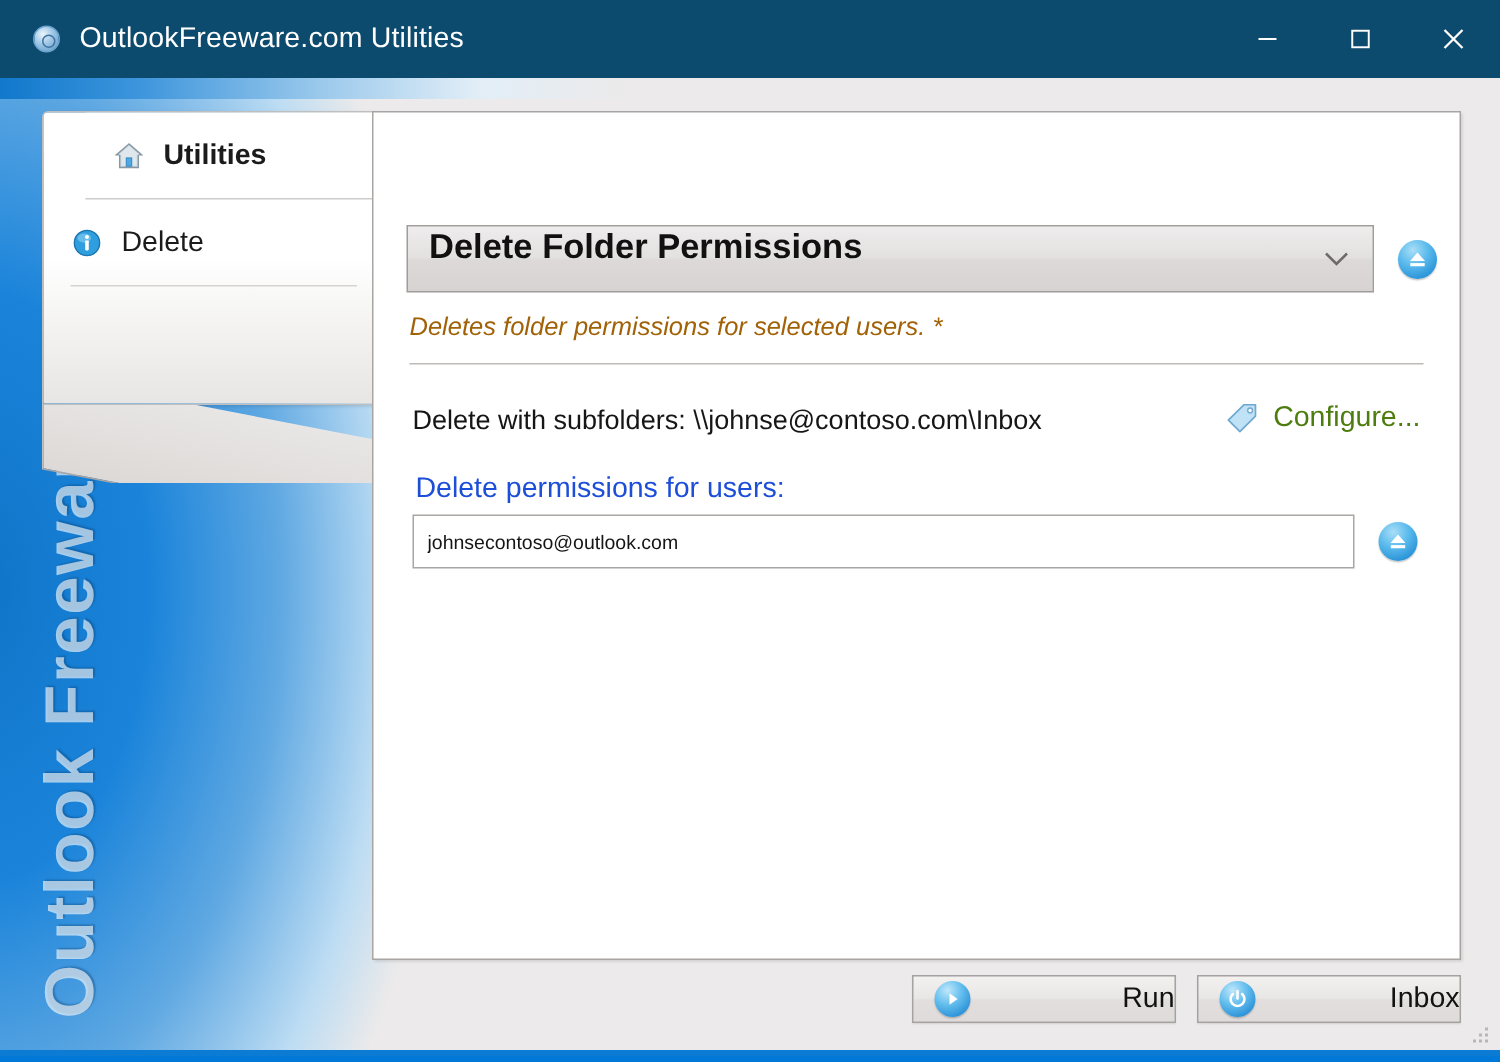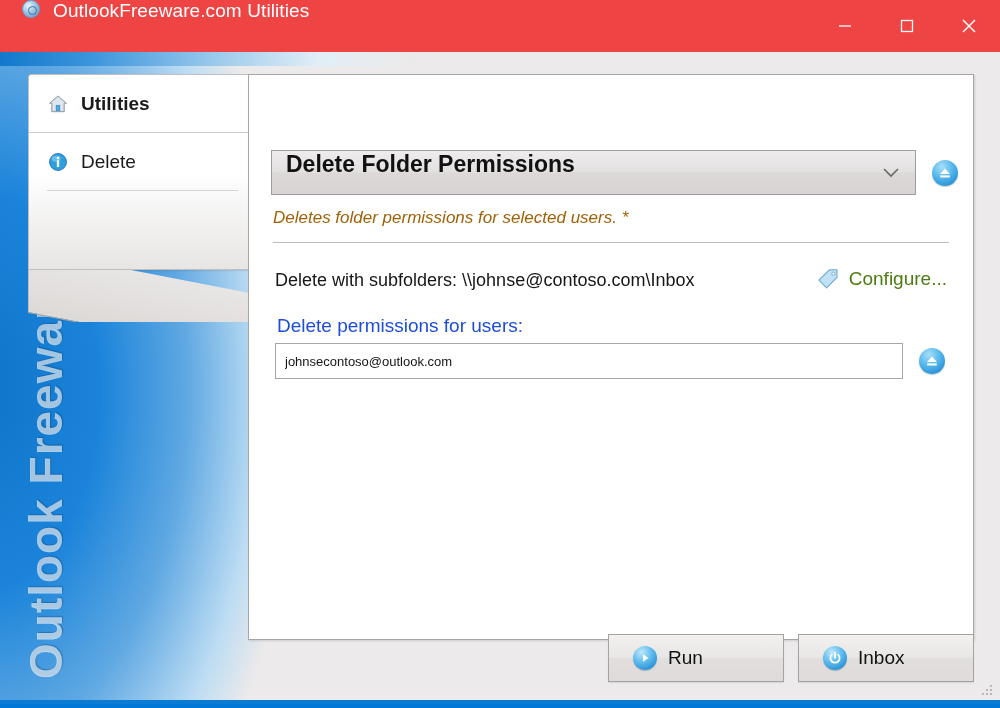--- a/index.html
+++ b/index.html
@@ -19,22 +19,23 @@
     background: #0078d7;
     overflow: hidden;
   }
 
   
   .titlebar {
     position: absolute;
     top: 0; left: 0;
     width: 1000px;
     height: 52px;
-    background: #ef4444;
-    display: flex;
+    background: #0c4a6e;
+    display: flex;
+    align-items: center;
   }
   .title-icon {
     width: 18px; height: 18px;
     margin-left: 22px;
     border-radius: 50%;
     background: radial-gradient(circle at 35% 30%, #eaf4fb 0%, #9cc6e4 45%, #5b94c4 100%);
     border: 1px solid #6ba3cf;
     position: relative;
     flex: none;
   }
@@ -151,20 +152,21 @@
     position: relative;
     height: 58px;
     display: flex;
     align-items: center;
     padding-left: 18px;
     cursor: default;
   }
   .tab-active {
     background: #ffffff;
     border-bottom: 1px solid #cdcbca;
+    margin-left: 28px;
   }
   .tab-label {
     font-size: 19px;
     color: #1b1b1b;
     margin-left: 12px;
   }
   .tab-active .tab-label { font-weight: bold; }
   .tab-sep {
     position: absolute;
     left: 18px; right: 14px;
@@ -294,28 +296,29 @@
   }
 
   
   .footer {
     position: absolute;
     right: 26px; bottom: 22px;
     display: flex;
     gap: 14px;
   }
   .btn {
-    width: 176px; height: 48px;
+    width: 176px; height: 32px;
     background: linear-gradient(to bottom, #f2f1f0 0%, #e9e7e6 48%, #e1dedd 52%, #dedbda 100%);
     border: 1px solid #a5a2a0;
     display: flex;
     align-items: center;
-    padding-left: 24px;
+    padding-left: 14px;
     cursor: pointer;
     box-shadow: 0 1px 1px rgba(0,0,0,0.08);
+    justify-content: space-between;
   }
   .btn-label {
     font-size: 19px;
     color: #121212;
     margin-left: 11px;
   }
   .btn-ico {
     width: 24px; height: 24px;
     border-radius: 50%;
     flex: none;

